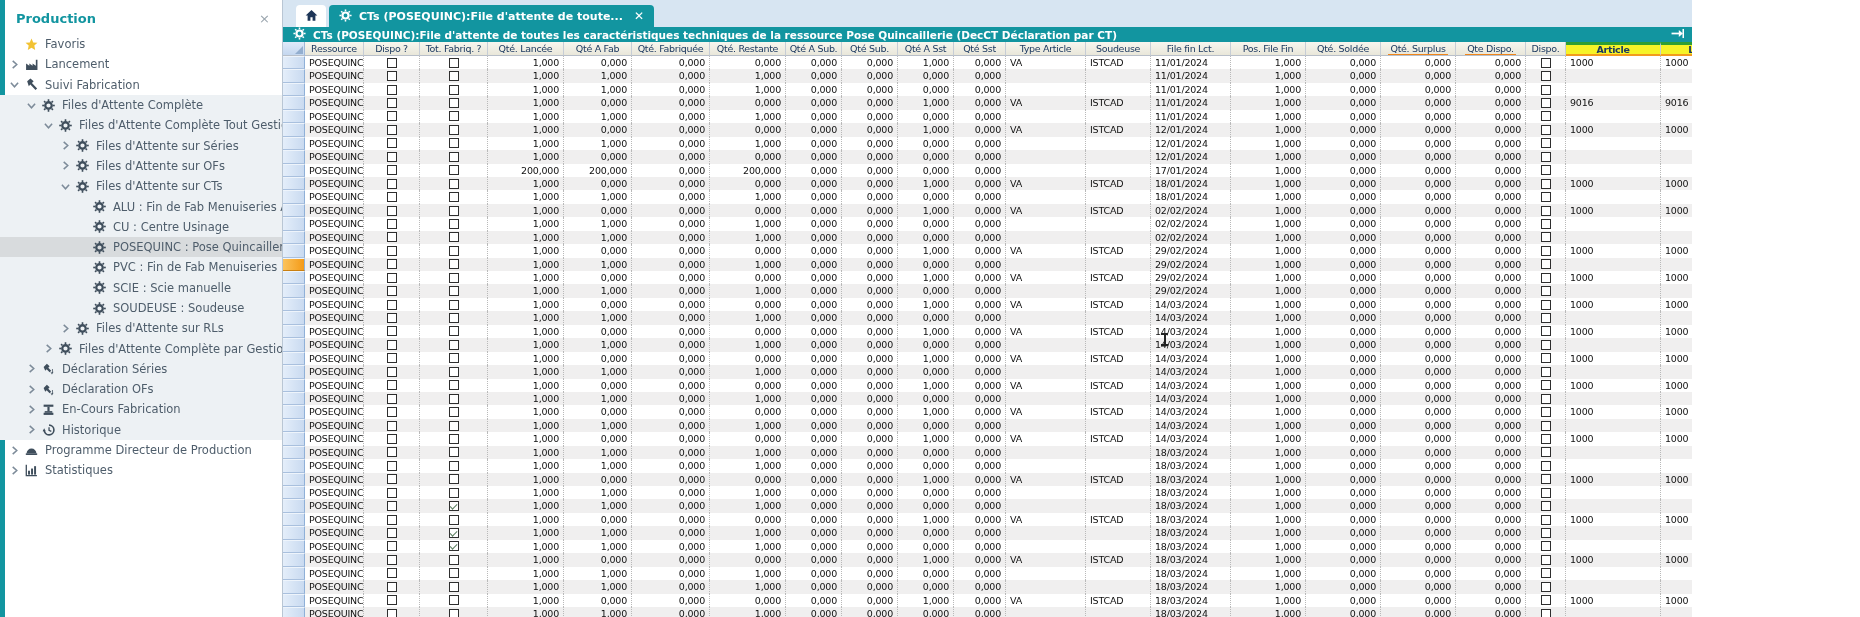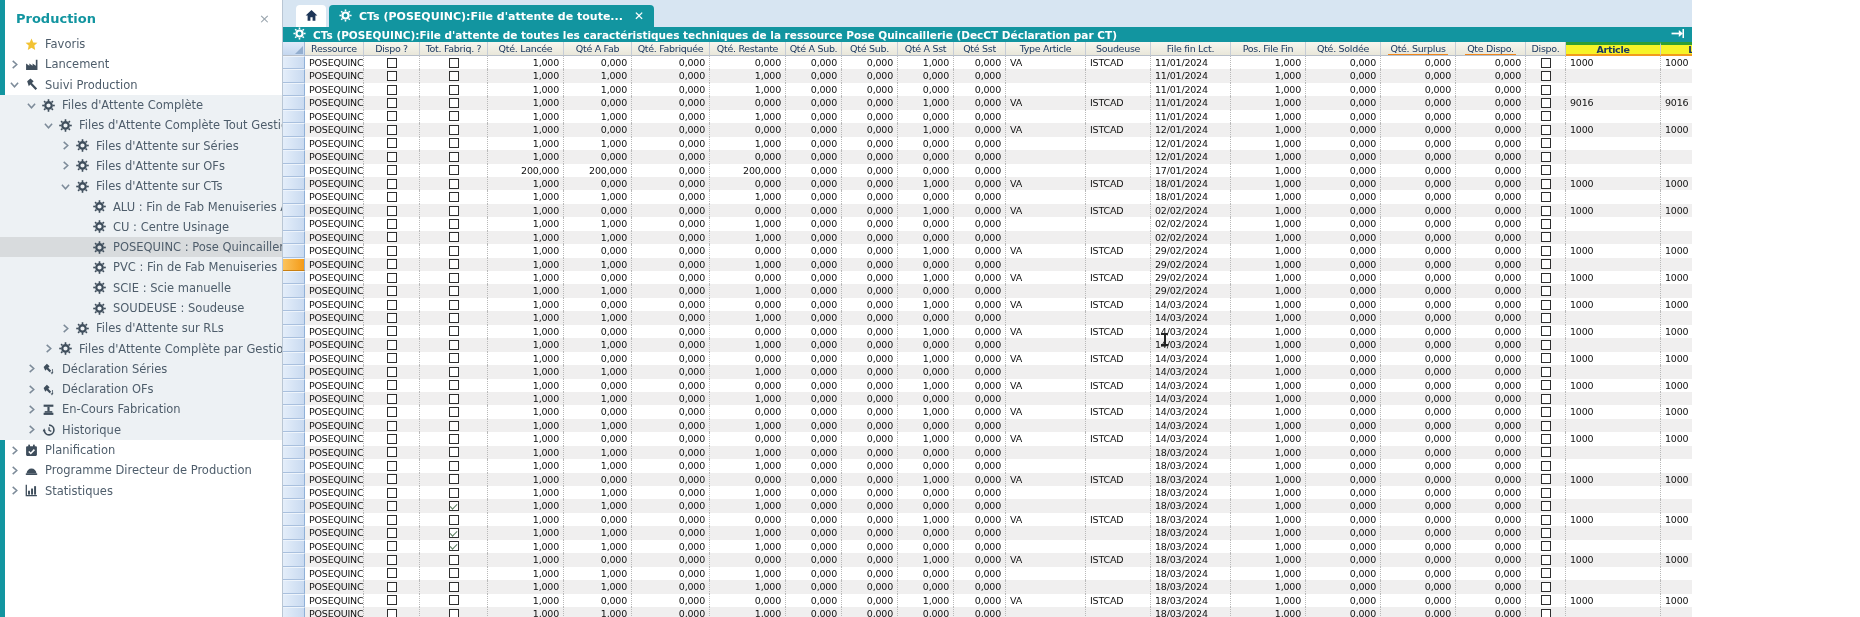--- a/index.html
+++ b/index.html
@@ -101,21 +101,21 @@
           <span class="sb-chev">
             <svg width="9" height="9" viewBox="0 0 10 10">
               <polyline points="1,3 5,7.5 9,3" fill="none" stroke="#7d8b99" stroke-width="1.7"></polyline>
             </svg>
           </span>
           <span class="sb-icon">
             <svg width="13" height="13" viewBox="0 0 12 12" xmlns="http://www.w3.org/2000/svg">
               <path d="M2,3 L5,0.5 L8,3 L6.4,4.6 L11.2,9.6 L9.7,11.1 L4.9,6.1 L3.5,7.5 Z" fill="#3f4e5c"></path>
             </svg>
           </span>
-          <span class="sb-label">Suivi Production</span>
+          <span class="sb-label">Suivi Fabrication</span>
         </div>
         <div class="sb-item hl" style="padding-left: 27px;">
           <span class="sb-chev">
             <svg width="9" height="9" viewBox="0 0 10 10">
               <polyline points="1,3 5,7.5 9,3" fill="none" stroke="#7d8b99" stroke-width="1.7"></polyline>
             </svg>
           </span>
           <span class="sb-icon">
             <svg width="13" height="13" viewBox="0 0 12 12" xmlns="http://www.w3.org/2000/svg">
               <circle cx="6" cy="6" r="3" fill="none" stroke="#3f4e5c" stroke-width="2.1"></circle>
@@ -436,36 +436,20 @@
             </svg>
           </span>
           <span class="sb-icon">
             <svg width="13" height="13" viewBox="0 0 12 12" xmlns="http://www.w3.org/2000/svg">
               <path d="M6.5,2 A4.5,4.5 0 1 1 2,6.5" fill="none" stroke="#3f4e5c" stroke-width="1.5"></path>
               <polygon points="0.6,7.6 3.4,7.6 2,4.9" fill="#3f4e5c"></polygon>
               <path d="M6.5,4 L6.5,6.8 L8.6,7.8" fill="none" stroke="#3f4e5c" stroke-width="1.2"></path>
             </svg>
           </span>
           <span class="sb-label">Historique</span>
-        </div>
-        <div class="sb-item" style="padding-left: 10px;">
-          <span class="sb-chev">
-            <svg width="9" height="9" viewBox="0 0 10 10">
-              <polyline points="3,1 7.5,5 3,9" fill="none" stroke="#7d8b99" stroke-width="1.7"></polyline>
-            </svg>
-          </span>
-          <span class="sb-icon">
-            <svg width="13" height="13" viewBox="0 0 12 12" xmlns="http://www.w3.org/2000/svg">
-              <rect x="1" y="2" width="10" height="9" rx="1" fill="#3f4e5c"></rect>
-              <rect x="3" y="0.6" width="1.6" height="2.6" fill="#3f4e5c"></rect>
-              <rect x="7.4" y="0.6" width="1.6" height="2.6" fill="#3f4e5c"></rect>
-              <path d="M3.5,7 L5.3,8.8 L8.7,5.2" fill="none" stroke="#fff" stroke-width="1.4"></path>
-            </svg>
-          </span>
-          <span class="sb-label">Planification</span>
         </div>
         <div class="sb-item" style="padding-left: 10px;">
           <span class="sb-chev">
             <svg width="9" height="9" viewBox="0 0 10 10">
               <polyline points="3,1 7.5,5 3,9" fill="none" stroke="#7d8b99" stroke-width="1.7"></polyline>
             </svg>
           </span>
           <span class="sb-icon">
             <svg width="13" height="13" viewBox="0 0 12 12" xmlns="http://www.w3.org/2000/svg">
               <path d="M1.5,8.5 a4.5,4.3 0 0 1 9,0 Z" fill="#3f4e5c"></path>

